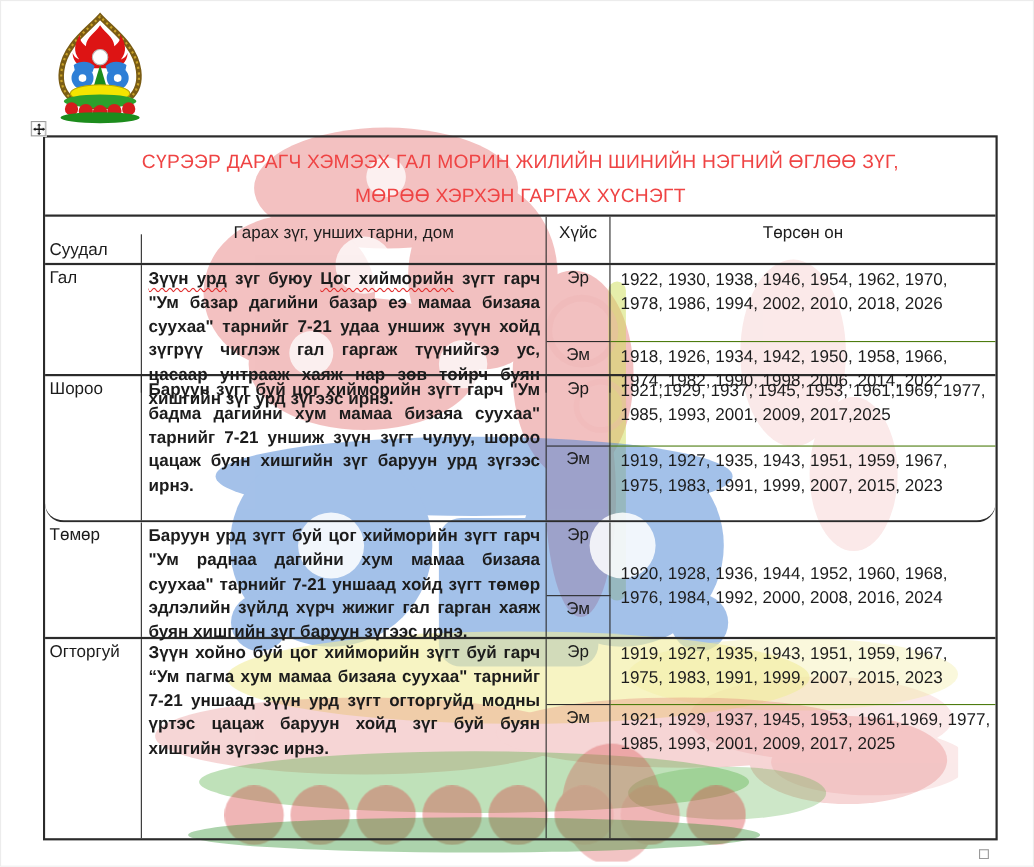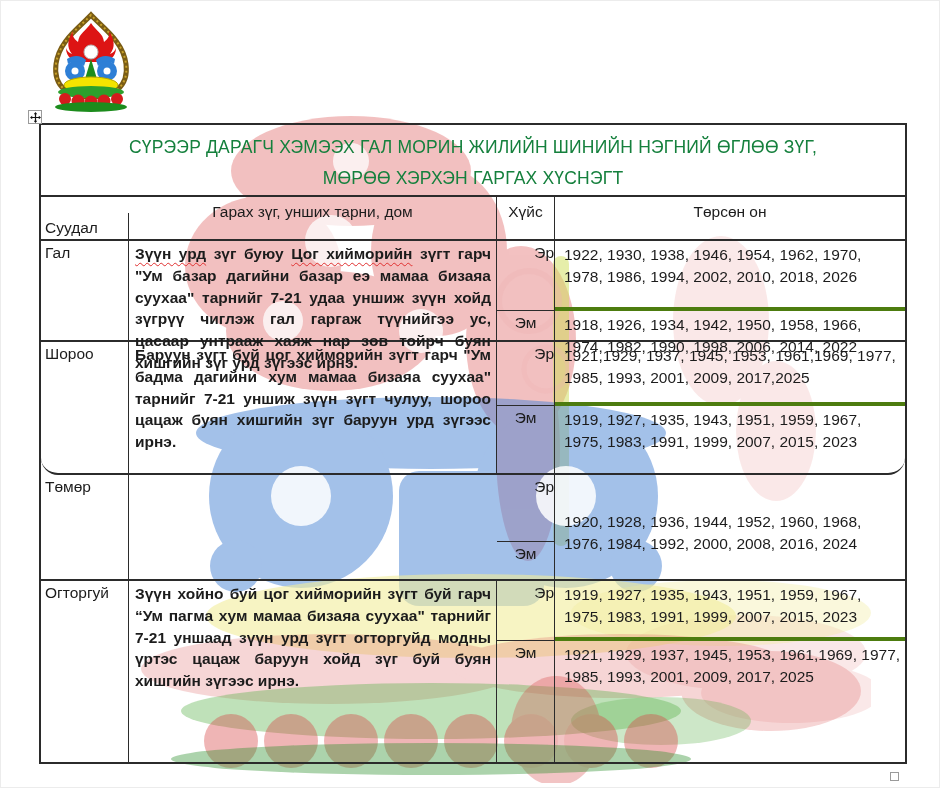--- a/index.html
+++ b/index.html
@@ -17,45 +17,45 @@
     background:#fdfdfd;box-sizing:border-box;z-index:4;display:flex;align-items:center;justify-content:center;}
   .resize-handle{position:absolute;left:889px;top:771px;width:9px;height:9px;border:1px solid #9a9a9a;
     background:#fff;box-sizing:border-box;z-index:4;}
   
   .doc-table{
     position:absolute;left:38px;top:122px;width:868px;height:641px;z-index:1;
     border:2px solid #2b2b2b;box-sizing:border-box;display:flex;flex-direction:column;
     background:transparent;
   }
   .t-title{height:72px;box-sizing:border-box;border-bottom:2px solid #2b2b2b;
-    text-align:center;font-size:17.5px;line-height:31px;padding-top:7px;letter-spacing:.2px;color:#15803d;}
+    text-align:center;font-size:17.5px;line-height:31px;padding-top:7px;letter-spacing:.2px;color:#ef4444;}
   .t-header{height:44px;box-sizing:border-box;border-bottom:2px solid #2b2b2b;
     display:grid;grid-template-columns:88px 368px 58px 350px;font-size:15.5px;}
   .hcell{box-sizing:border-box;padding-top:6px;}
   .b-r{border-right:1px solid #2b2b2b;}
   .hcell.first{padding-left:4px;margin-top:16px;}
   .hcell.center{text-align:center;}
   .t-row{box-sizing:border-box;border-bottom:2px solid #2b2b2b;
     display:grid;grid-template-columns:88px 368px 58px 350px;font-size:15.5px;}
   .t-row.last{border-bottom:none;flex:1;}
   .row-0{height:101px;grid-template-rows:70px 1fr;}
   .row-1{height:133px;grid-template-rows:64px 1fr;border-radius:17px;}
   .row-2{height:106px;grid-template-rows:67px 1fr;}
   .row-3{grid-template-rows:60px 1fr;}
   .seat{grid-row:1/3;grid-column:1;box-sizing:border-box;padding:3px 3px 0 4px;}
   .desc{grid-row:1/3;grid-column:2;box-sizing:border-box;padding:2px 5px 0 6px;
     text-align:justify;line-height:21.8px;font-weight:bold;}
   .sex{grid-column:3;box-sizing:border-box;text-align:center;padding-top:3px;}
-  .sex.top{grid-row:1;text-align:right;}
+  .sex.top{grid-row:1;}
   .sex.bot{grid-row:2;}
   .sex.divider{border-bottom:1px solid #2b2b2b;}
   .years{grid-column:4;box-sizing:border-box;padding:3px 4px 0 9px;line-height:21.6px;}
   .years.top{grid-row:1;}
   .years.bot{grid-row:2;}
-  .years.divider{border-bottom:4px solid #4d7c0f;}
+  .years.divider{border-bottom:1px solid #4d7c0f;}
   .years.merged{grid-row:1/3;display:flex;align-items:center;padding-top:12px;}
   .spellcheck{text-decoration:underline;text-decoration-style:wavy;text-decoration-color:#e03030;
     text-decoration-thickness:1px;text-underline-offset:3px;}
 </style>
 </head>
 <body>
 
 <div class="page">
 
   <svg class="logo" viewBox="0 0 90 102">
@@ -177,20 +177,21 @@
       <div class="seat b-r">Шороо</div>
       <div class="desc b-r"><span>Баруун зүгт буй цог хийморийн зүгт гарч "Ум бадма дагийни хум мамаа бизаяа суухаа" тарнийг 7-21 уншиж зүүн зүгт чулуу, шороо цацаж буян хишгийн зүг баруун урд зүгээс ирнэ.</span></div>
       <div class="sex top divider b-r">Эр</div>
       <div class="sex bot b-r">Эм</div>
       <div class="years top divider">1921,1929, 1937, 1945, 1953, 1961,1969, 1977, 1985, 1993, 2001, 2009, 2017,2025</div>
       <div class="years bot">1919, 1927, 1935, 1943, 1951, 1959, 1967, 1975, 1983, 1991, 1999, 2007, 2015, 2023</div>
     </div>
 
     <div class="t-row row-2">
       <div class="seat b-r">Төмөр</div>
+      <div class="desc b-r"><span>Баруун урд зүгт буй цог хийморийн зүгт гарч "Ум раднаа дагийни хум мамаа бизаяа суухаа" тарнийг 7-21 уншаад хойд зүгт төмөр эдлэлийн зүйлд хүрч жижиг гал гарган хаяж буян хишгийн зүг баруун зүгээс ирнэ.</span></div>
       <div class="sex top divider b-r">Эр</div>
       <div class="sex bot b-r">Эм</div>
       <div class="years merged">
         <span>1920, 1928, 1936, 1944, 1952, 1960, 1968, 1976, 1984, 1992, 2000, 2008, 2016, 2024</span>
       </div>
     </div>
 
     <div class="t-row row-3 last">
       <div class="seat b-r">Огторгуй</div>
       <div class="desc b-r"><span>Зүүн хойно буй цог хийморийн зүгт буй гарч “Ум пагма хум мамаа бизаяа суухаа" тарнийг 7-21 уншаад зүүн урд зүгт огторгуйд модны үртэс цацаж баруун хойд зүг буй буян хишгийн зүгээс ирнэ.</span></div>

